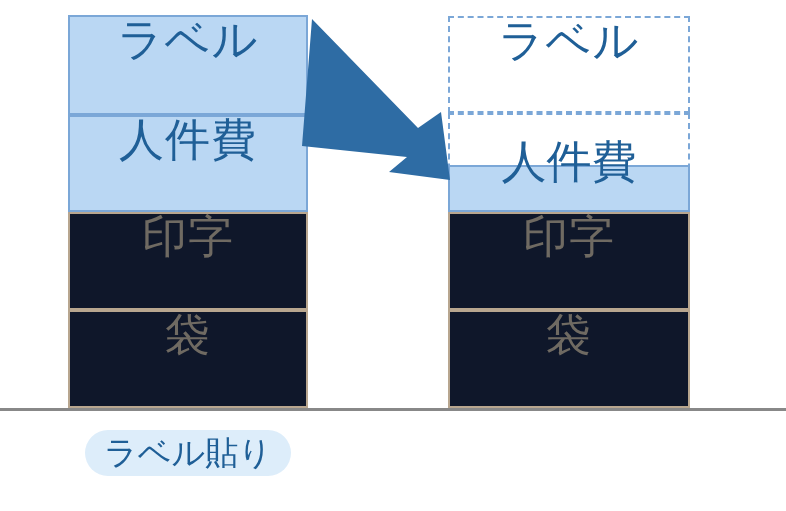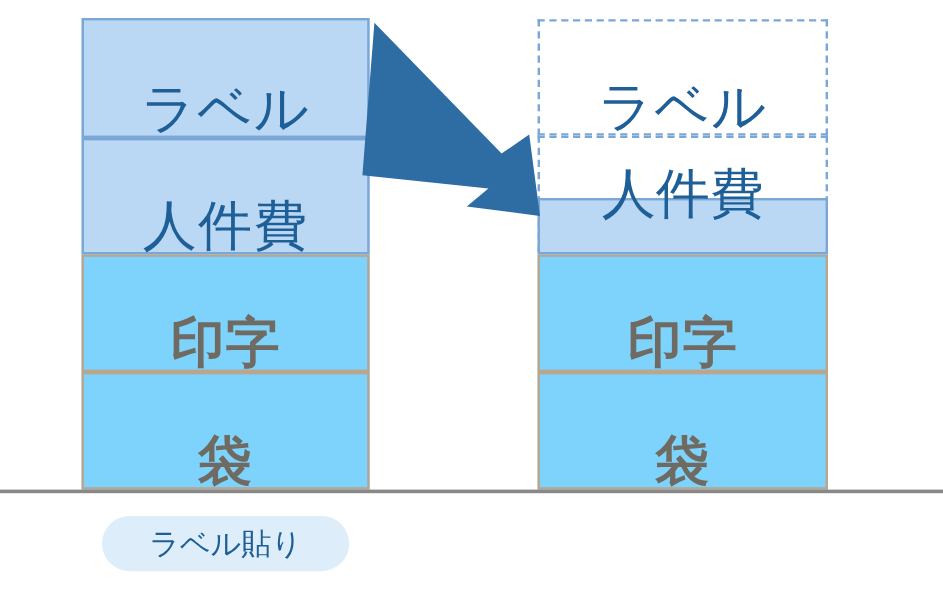--- a/index.html
+++ b/index.html
@@ -30,36 +30,35 @@
 
   
   .column {
     position: absolute;
   }
 
   .seg {
     position: absolute;
     box-sizing: border-box;
     display: flex;
-    align-items: flex-end;
+    align-items: flex-start;
     justify-content: center;
     line-height: 1;
   }
 
   .seg-blue {
     background: #bad7f3;
     border: 2px solid #7ba7d7;
     color: #1f5f97;
   }
 
   .seg-beige {
-    background: #7dd3fc;
+    background: #0f172a;
     border: 2px solid #b8a68f;
     color: #6f6a62;
-    font-weight: bold;
   }
 
   .seg-ghost {
     background: #ffffff;
     border: 2px dashed #7ba7d7;
     color: #1f5f97;
   }
 
   .seg-label {
     font-size: 45px;
@@ -92,21 +91,21 @@
   
   .pill {
     position: absolute;
     box-sizing: border-box;
     display: flex;
     align-items: center;
     justify-content: center;
     background: #ddedfa;
     color: #1f5f97;
     border-radius: 999px;
-    font-size: 25px;
+    font-size: 33px;
     white-space: nowrap;
     height: 46px;
   }
 
   
   .arrow-layer {
     position: absolute;
     left: 0;
     top: 0;
     width: 786px;

